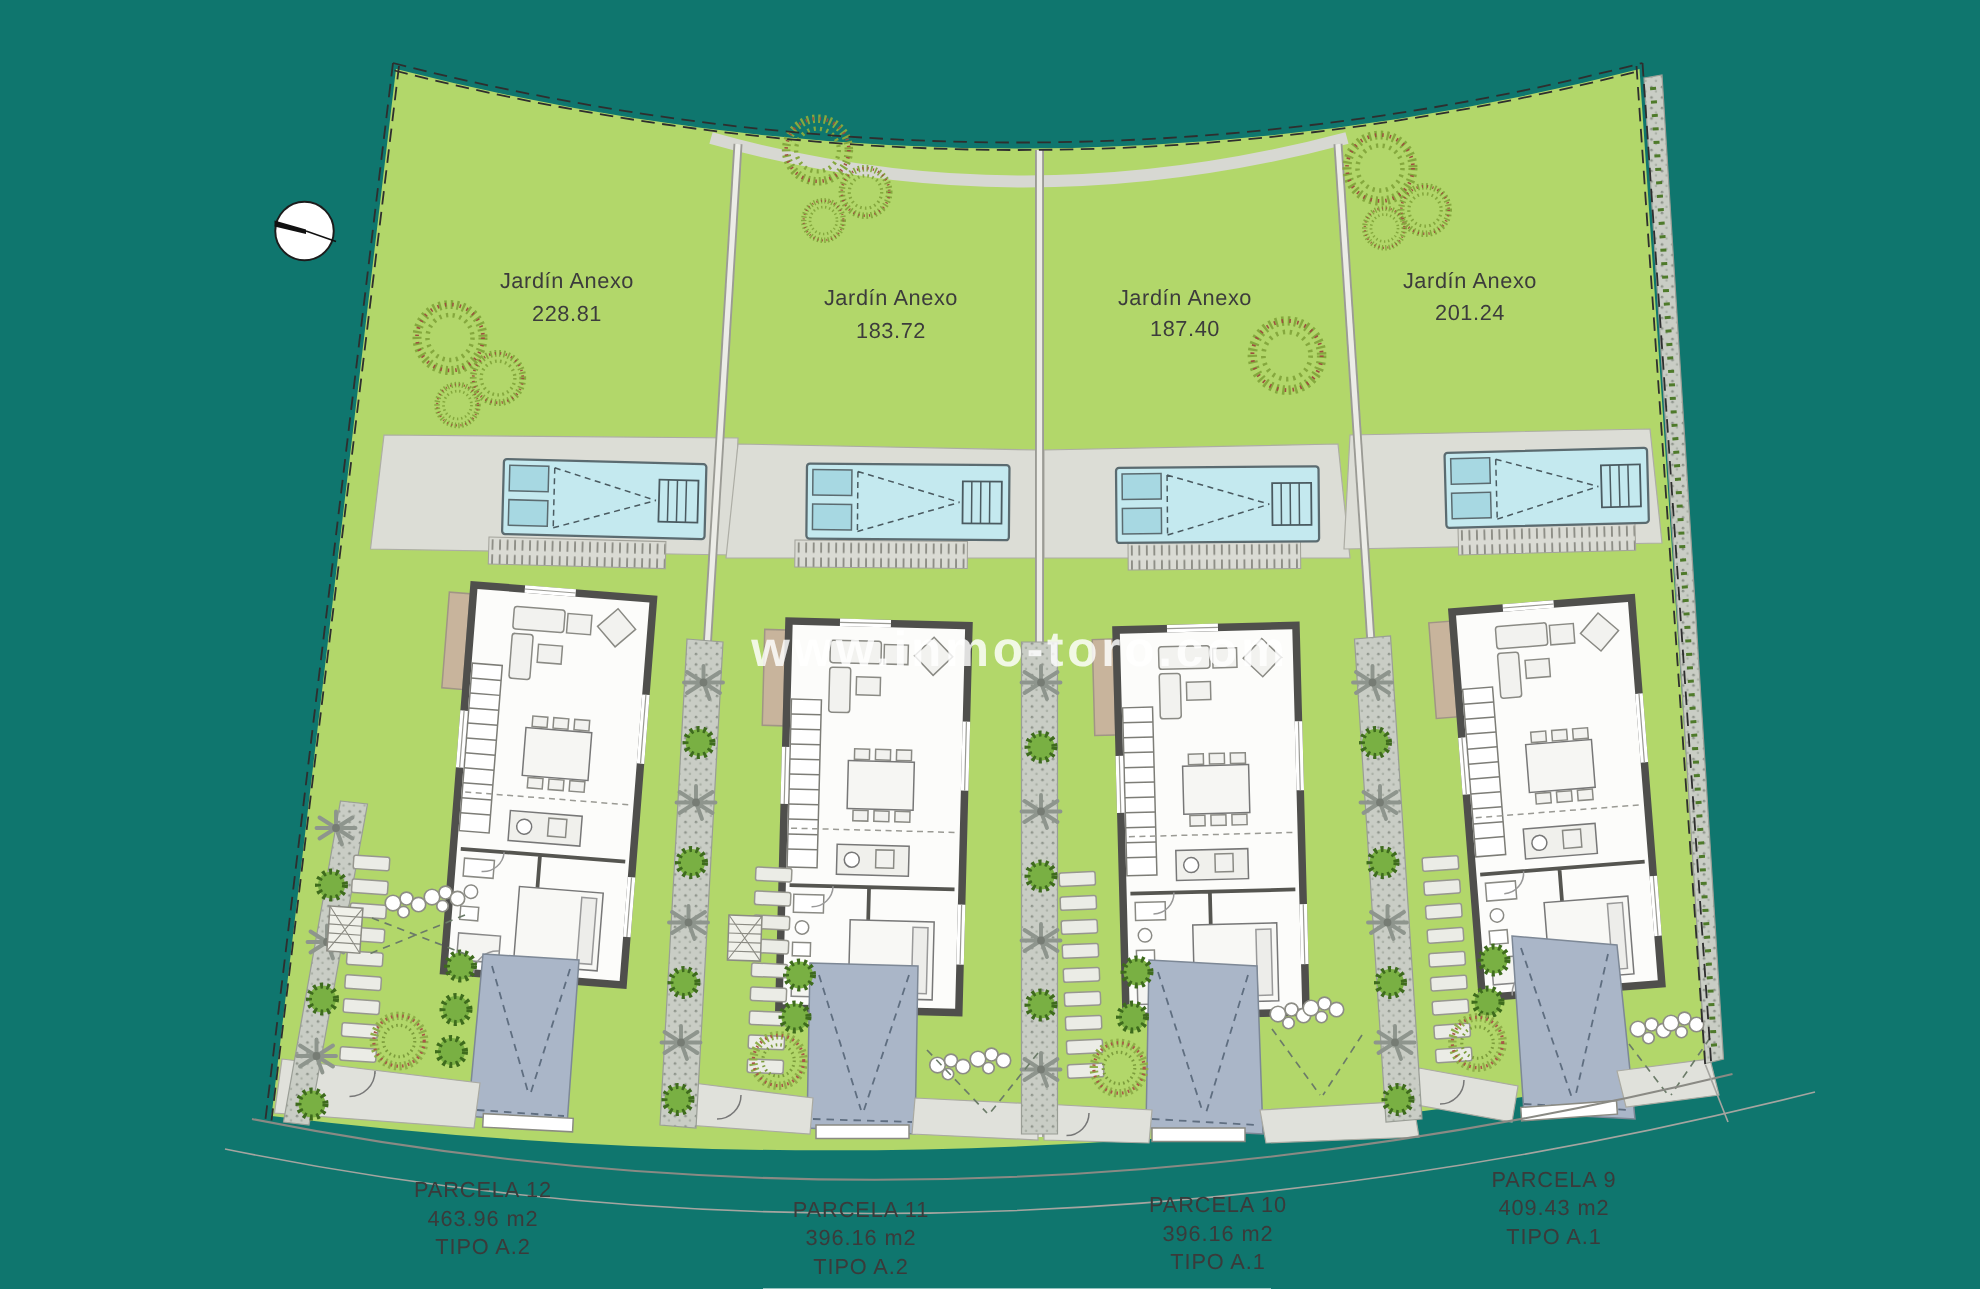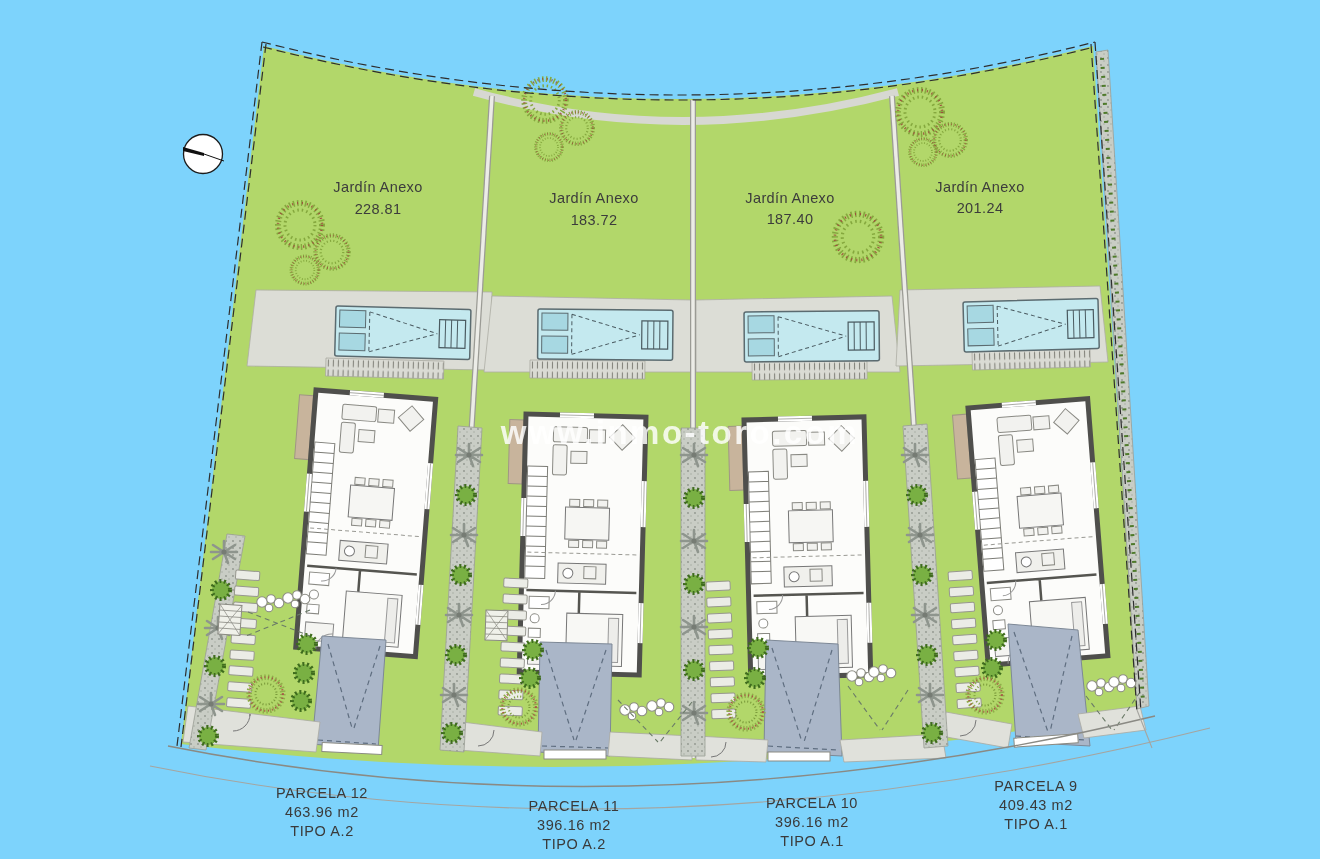--- a/index.html
+++ b/index.html
@@ -1,16 +1,16 @@
 <!DOCTYPE html>
 <html><head>
 <meta charset="utf-8">
 <style>
   html,body{margin:0;padding:0;background:#fff;}
-  .plan{position:relative;width:1320px;height:859px;background:#7dd3fc;font-family:"Liberation Sans",sans-serif;overflow:hidden;}
+  .plan{position:relative;width:1320px;height:859px;background:#0f766e;font-family:"Liberation Sans",sans-serif;overflow:hidden;}
   svg{display:block}
   .t1{font-size:14.5px;fill:#3c3c3c;text-anchor:middle;letter-spacing:.4px;}
   .t2{font-size:14.5px;fill:#3a3a3a;text-anchor:middle;letter-spacing:.6px;}
   .wm{font-size:33px;font-weight:bold;fill:rgba(255,255,255,.82);letter-spacing:2.5px;text-anchor:middle;}
   .bdash{fill:none;stroke:#2e2e2e;stroke-width:1.2;stroke-dasharray:9 5;}
   .roada{fill:none;stroke:#8a8a84;stroke-width:1.4;}
   .roadb{fill:none;stroke:#a5a5a0;stroke-width:1.1;}
   .terr{stroke:#adada5;stroke-width:.8;}
   .divA{fill:none;stroke:#9b9b95;stroke-width:6;}
   .divB{fill:none;stroke:#ecece7;stroke-width:3.5;}

